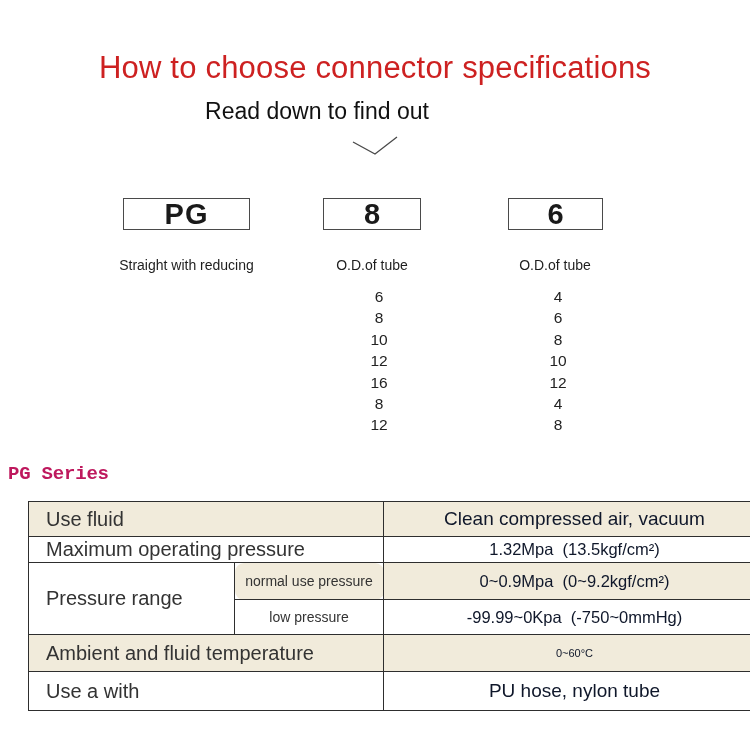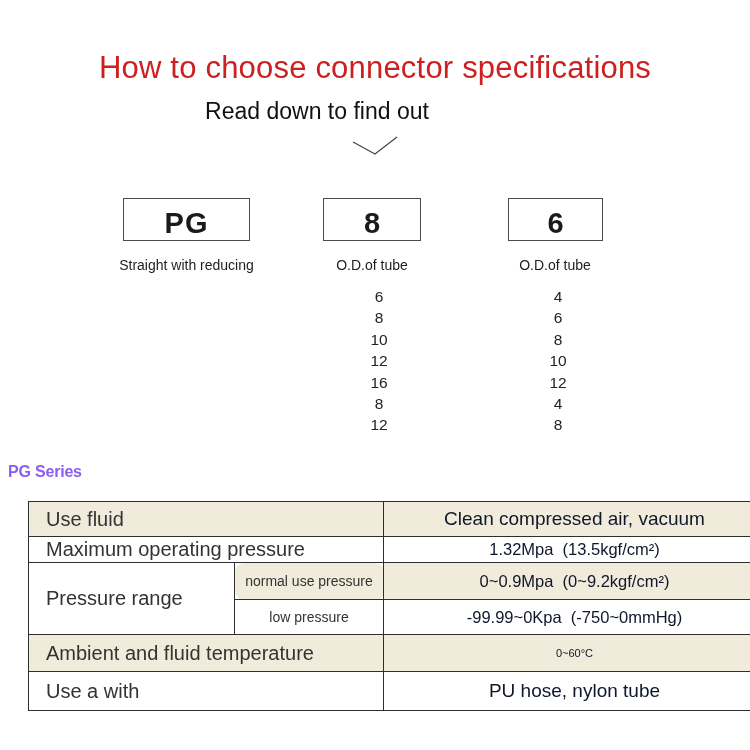--- a/index.html
+++ b/index.html
@@ -12,42 +12,43 @@
   .title{
     top:50px;left:0;width:750px;text-align:center;
     font-size:31px;font-weight:normal;color:#cd2121;letter-spacing:0.2px;
   }
   .subtitle{
     top:98px;left:0;width:634px;text-align:center;
     font-size:23px;color:#111111;
   }
   .chevron{top:133px;left:350px;}
   .code-box{
-    top:198px;height:43px;border:1.5px solid #4a4a4a;background:#ffffff;
-    display:flex;align-items:flex-end;justify-content:center;
+    top:198px;height:32px;border:1.5px solid #4a4a4a;background:#ffffff;
+    display:flex;align-items:center;justify-content:center;
     font-size:29px;font-weight:bold;color:#1a1a1a;box-sizing:border-box;
   }
   .box-pg{left:123px;width:127px;letter-spacing:1px;}
   .box-8{left:323px;width:98px;}
   .box-6{left:508px;width:95px;}
   .box-label{
     top:257px;font-size:14px;color:#1e1e1e;text-align:center;
   }
   .lbl-pg{left:103px;width:167px;}
   .lbl-8{left:312px;width:120px;}
   .lbl-6{left:495px;width:120px;}
   .opts{
     top:286px;width:60px;text-align:center;
     font-size:15.5px;color:#222222;line-height:21.4px;
   }
   .opts-8{left:349px;}
   .opts-6{left:528px;}
   .series-heading{
-    top:463px;left:8px;font-size:16px;font-weight:bold;color:#8b5cf6;
+    top:463px;left:8px;font-size:19px;font-weight:bold;color:#be185d;
     letter-spacing:-0.2px;
+    font-family:Liberation Mono, monospace;
   }
   table.spec{
     position:absolute;top:501px;left:8px;width:737px;
     border-collapse:collapse;table-layout:fixed;margin-left:20px;
   }
   table.spec td{
     border:1.6px solid #2e2e2e;box-sizing:border-box;
     vertical-align:middle;overflow:hidden;
   }
   .beige{background:#f1ebdb;}

